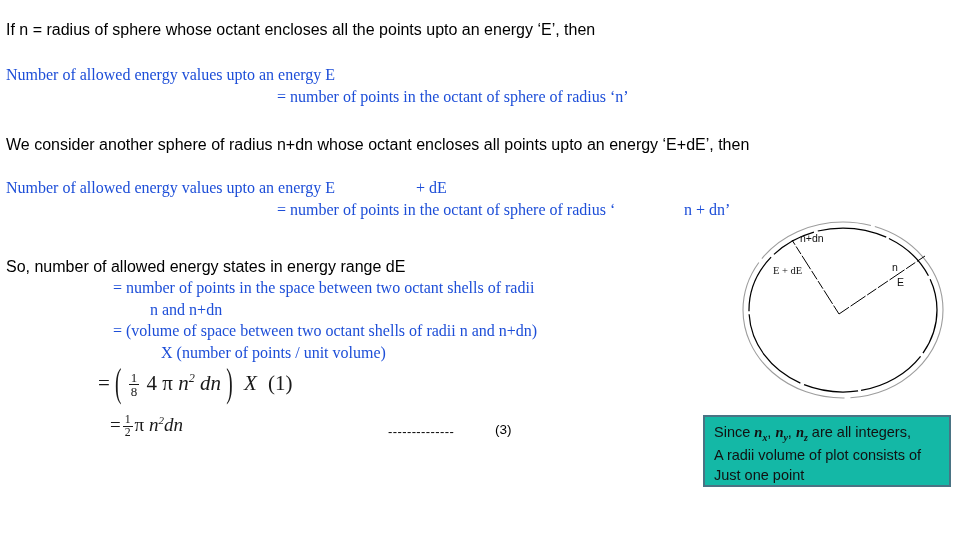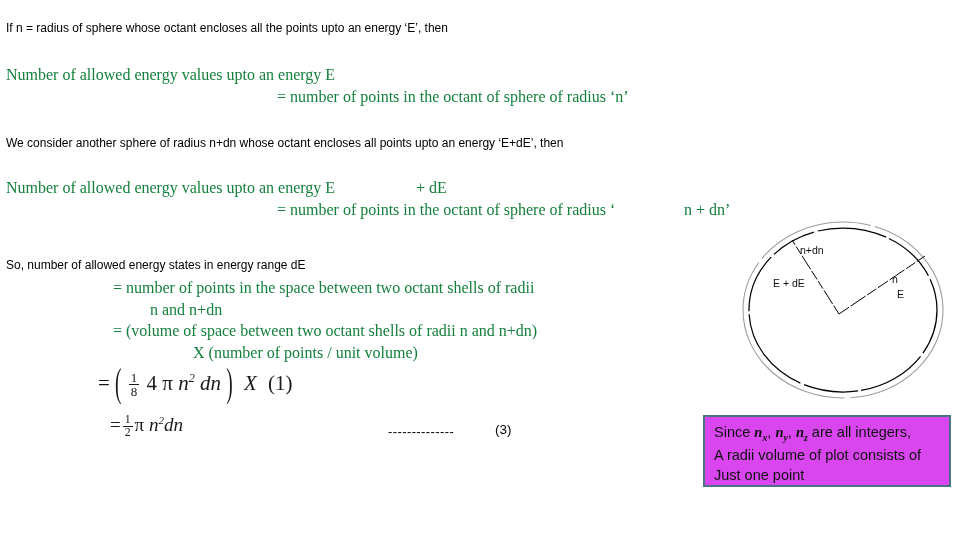--- a/index.html
+++ b/index.html
@@ -10,46 +10,46 @@
   #slide {
     position: relative;
     width: 960px;
     height: 540px;
     background: #ffffff;
     overflow: hidden;
     color: #000000;
   }
   .sans {
     font-family: "Liberation Sans", sans-serif;
-    font-size: 12px;
+    font-size: 16px;
     color: #000;
     white-space: pre;
   }
   .serif {
     font-family: "Liberation Serif", serif;
     font-size: 16px;
-    color: #15803d;
+    color: #1d4ed8;
     white-space: pre;
   }
   .abs { position: absolute; }
 
   
   #l1  { left: 6px;   top: 21px; }
   #l2  { left: 6px;   top: 66px; }
   #l3  { left: 277px; top: 88px; }
   #l4  { left: 6px;   top: 136px; }
   #l5a { left: 6px;   top: 179px; }
   #l5b { left: 416px; top: 179px; text-align: center; }
   #l6a { left: 277px; top: 201px; }
   #l6b { left: 684px; top: 201px; }
   #l7  { left: 6px;   top: 258px; }
   #l8  { left: 113px; top: 279px; text-align: right; }
   #l9  { left: 150px; top: 301px; }
   #l10 { left: 113px; top: 322px; }
-  #l11 { left: 161px; top: 344px; margin-left: 32px; }
+  #l11 { left: 161px; top: 344px; }
 
   
   .eq {
     font-family: "Liberation Serif", serif;
     color: #1a1a1a;
     white-space: nowrap;
   }
   #eq1 { left: 98px; top: 371px; font-size: 21px; }
   #eq2 { left: 110px; top: 414px; font-size: 19px; }
   .eqvar { font-style: italic; }
@@ -93,34 +93,33 @@
   }
 
   
   #diagram { left: 735px; top: 218px; width: 220px; height: 185px; }
   .diaglabel {
     position: absolute;
     font-family: "Liberation Sans", sans-serif;
     font-size: 10.5px;
     color: #111;
     white-space: pre;
-    margin-top: 12px;
   }
   #lab-ndn  { left: 65px;  top: 14px; }
-  #lab-EdE  { left: 38px;  top: 47px; }
+  #lab-EdE  { left: 38px;  top: 47px; font-family: Liberation Serif, serif; }
   #lab-n    { left: 157px; top: 43px; }
   #lab-E    { left: 162px; top: 58px; }
 
   
   #notebox {
     left: 703px; top: 415px;
     width: 248px; height: 72px;
     border: 2px solid #4a7384;
     box-sizing: border-box;
-    background: #d946ef;
+    background: #14b8a6;
     padding: 5px 8px 0 9px;
   }
   .noteline {
     font-family: "Liberation Sans", sans-serif;
     font-size: 14.5px;
     color: #111;
     line-height: 1.42;
     white-space: pre;
   }
   .nvar { font-family: "Liberation Serif", serif; font-style: italic; font-weight: 600; }

